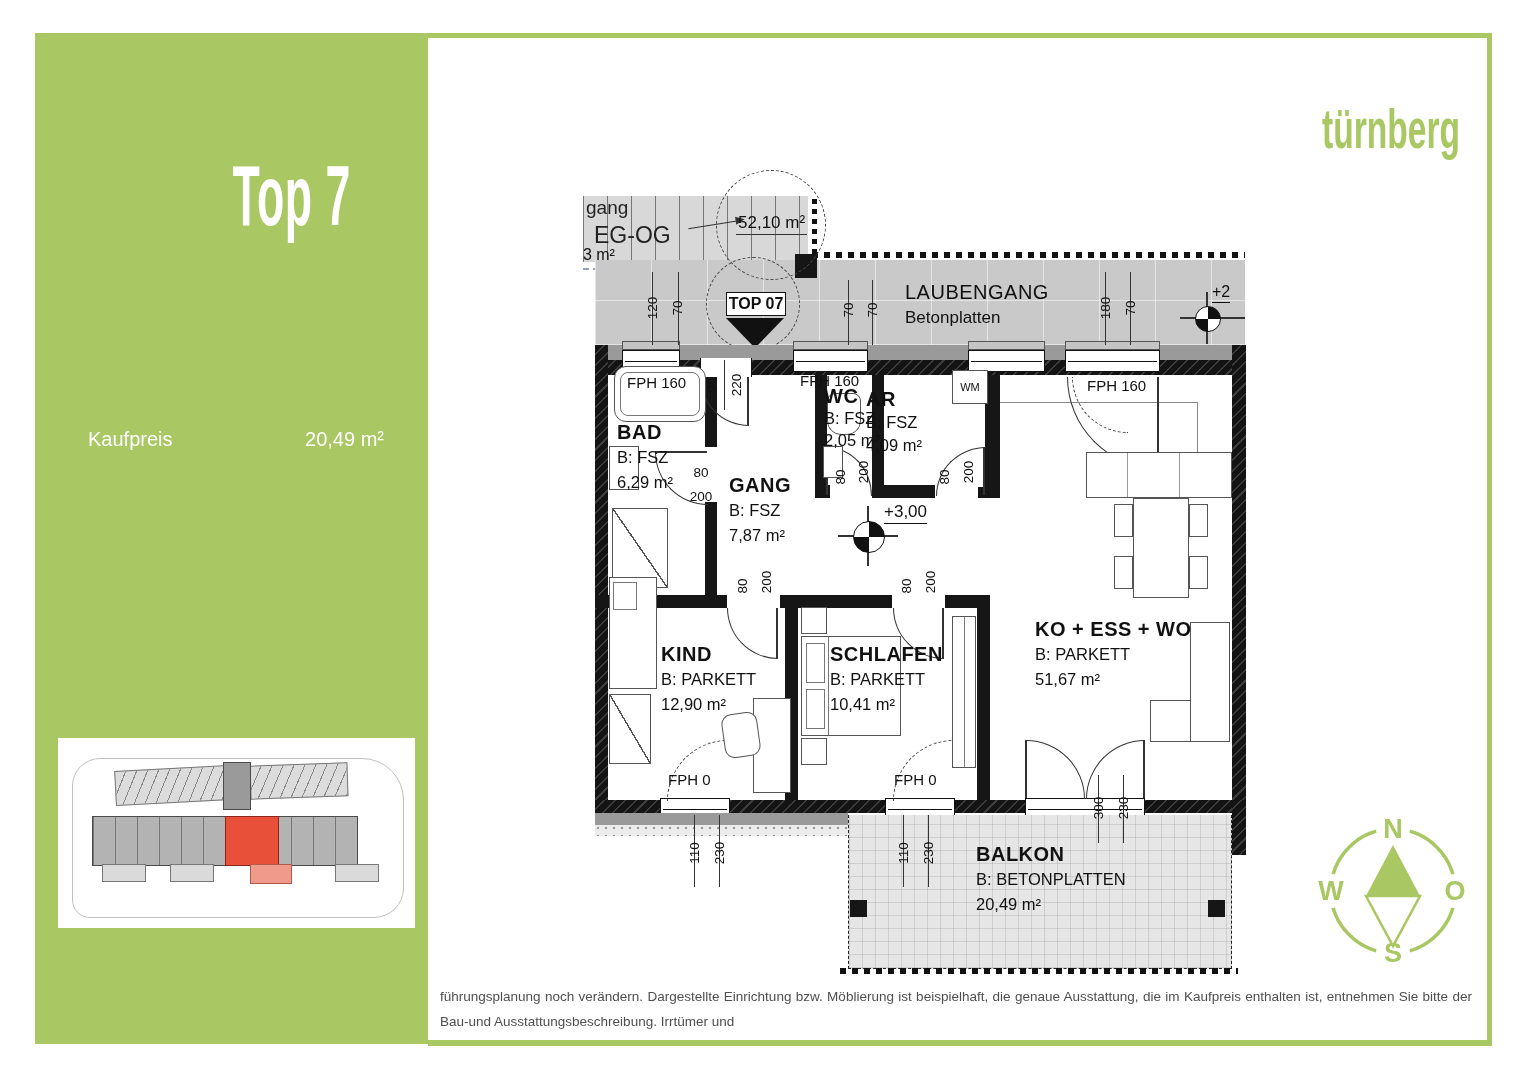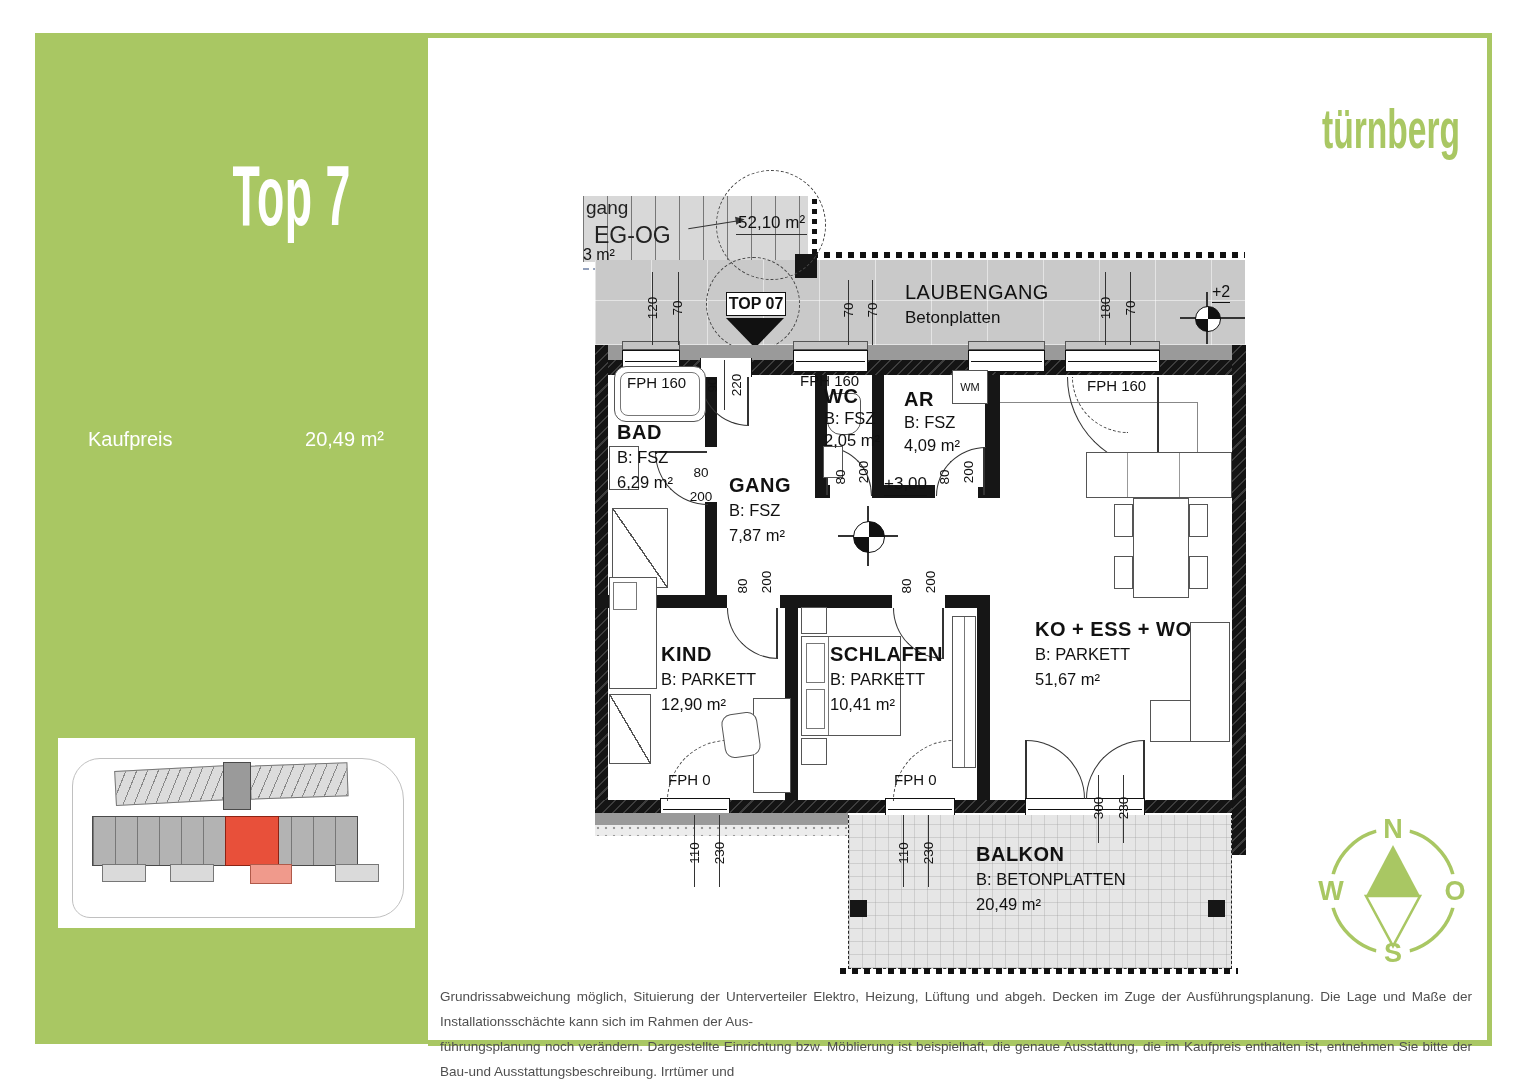--- a/index.html
+++ b/index.html
@@ -227,21 +227,21 @@
   <div class="abs leaf" style="left:1157px;top:377px;width:1.5px;height:91px;"></div>
   <div class="abs arc arc-tr" style="left:1026px;top:740px;width:58px;height:58px;"></div>
   <div class="abs leaf" style="left:1025px;top:740px;width:1.5px;height:58px;"></div>
   <div class="abs arc arc-tl" style="left:1086px;top:740px;width:58px;height:58px;"></div>
   <div class="abs leaf" style="left:1143px;top:740px;width:1.5px;height:58px;"></div>
 
   <div class="abs arc arc-tl d" style="left:667px;top:740px;width:60px;height:60px;"></div>
   <div class="abs arc arc-tl d" style="left:893px;top:740px;width:60px;height:60px;"></div>
   <div class="abs arc arc-bl d" style="left:1072px;top:377px;width:55px;height:55px;"></div>
 
-  <div class="abs lvl" style="left:884px;top:474px;text-align:center;">+3,00</div>
+  <div class="abs lvl" style="left:884px;top:502px;text-align:center;">+3,00</div>
   <div class="abs dimline" style="left:838px;top:535px;width:60px;height:1.5px;"></div>
   <div class="abs dimline" style="left:867px;top:506px;width:1.5px;height:60px;"></div>
   <div class="abs survey" style="left:853px;top:521px;width:30px;height:30px;"></div>
 
   <div class="abs f" style="left:614px;top:366px;width:92px;height:56px;border-radius:12px;">
     <div style="position:absolute;inset:5px;border:1px solid #777;border-radius:8px;"></div>
     </div>
   <div class="abs f" style="left:609px;top:446px;width:30px;height:44px;"></div>
   <div class="abs f diag" style="left:612px;top:508px;width:56px;height:80px;"></div>
   <div class="abs f" style="left:827px;top:393px;width:34px;height:42px;border-radius:8px 8px 14px 14px;"></div>
@@ -310,21 +310,21 @@
   <div class="abs rlabel" style="left:729px;top:473px;">
     <div class="t">GANG</div>
     <div>B: FSZ</div>
     <div>7,87 m²</div>
   </div>
   <div class="abs rlabel" style="left:824px;top:385px;line-height:22px;">
     <div class="t">WC</div>
     <div>B: FSZ</div>
     <div>2,05 m²</div>
   </div>
-  <div class="abs rlabel" style="left:904px;top:388px;line-height:23px;">
+  <div class="abs rlabel" style="left:866px;top:388px;line-height:23px;">
     <div class="t">AR</div>
     <div>B: FSZ</div>
     <div>4,09 m²</div>
   </div>
   <div class="abs rlabel" style="left:661px;top:642px;">
     <div class="t">KIND</div>
     <div>B: PARKETT</div>
     <div>12,90 m²</div>
   </div>
   <div class="abs rlabel" style="left:830px;top:642px;">
@@ -378,18 +378,17 @@
     <circle cx="21" cy="83" r="17" fill="#fff"></circle>
     <polygon points="83,37 110,88 56,88" fill="#a9c763"></polygon>
     <polygon points="56,88 110,88 83,138" fill="#fff" stroke="#a9c763" stroke-width="2.5"></polygon>
     <text x="83" y="21" text-anchor="middle" dominant-baseline="central" font-size="27" font-weight="bold" fill="#a9c763">N</text>
     <text x="145" y="83" text-anchor="middle" dominant-baseline="central" font-size="27" font-weight="bold" fill="#a9c763">O</text>
     <text x="83" y="145" text-anchor="middle" dominant-baseline="central" font-size="27" font-weight="bold" fill="#a9c763">S</text>
     <text x="21" y="83" text-anchor="middle" dominant-baseline="central" font-size="27" font-weight="bold" fill="#a9c763">W</text>
   </svg>
 
   <div class="abs disc">
-    <div class="j">Grundrissabweichung möglich, Situierung der Unterverteiler Elektro, Heizung, Lüftung und abgeh. Decken im Zuge der Ausführungsplanung. Die Lage und Maße der Installationsschächte kann sich im Rahmen der Aus-</div>
     <div class="j">führungsplanung noch verändern. Dargestellte Einrichtung bzw. Möblierung ist beispielhaft, die genaue Ausstattung, die im Kaufpreis enthalten ist, entnehmen Sie bitte der Bau-und Ausstattungsbeschreibung. Irrtümer und</div>
 
   </div>
 
 </div>
 
 </body></html>

